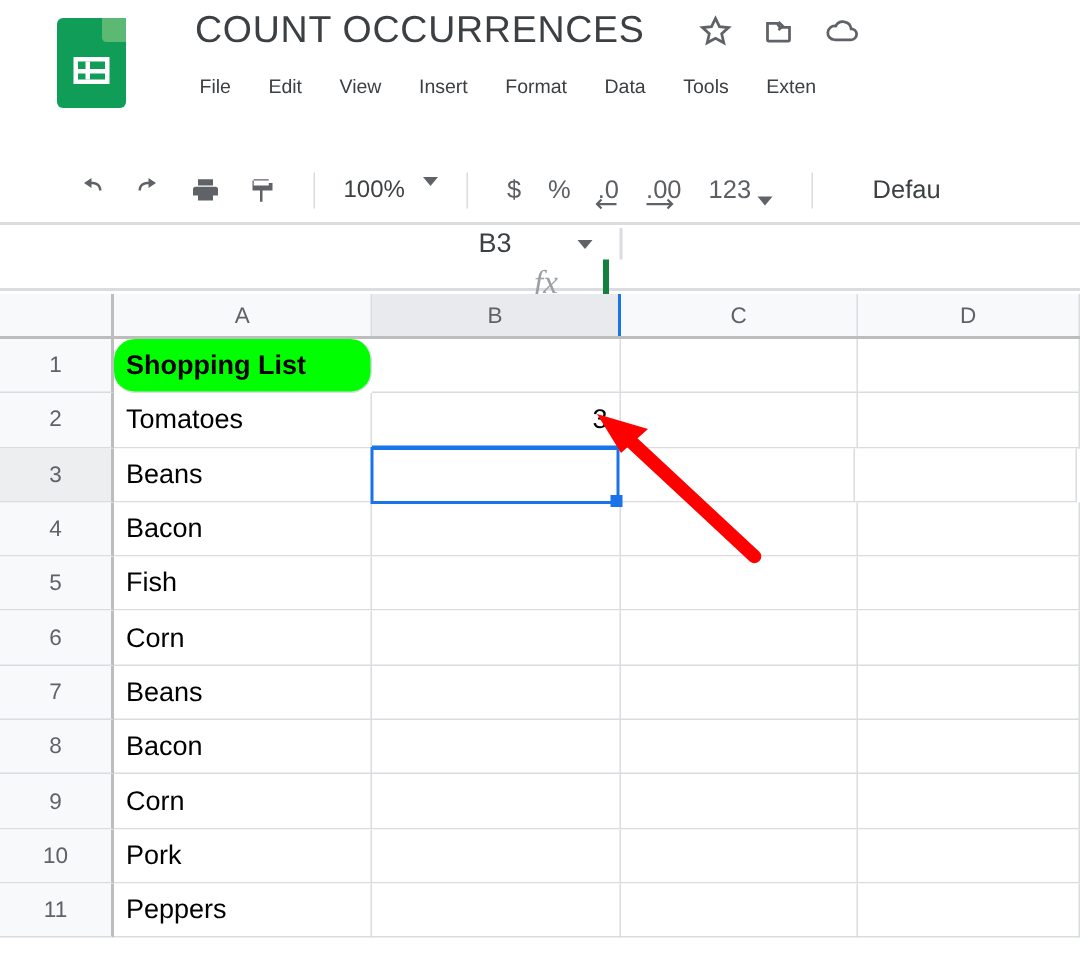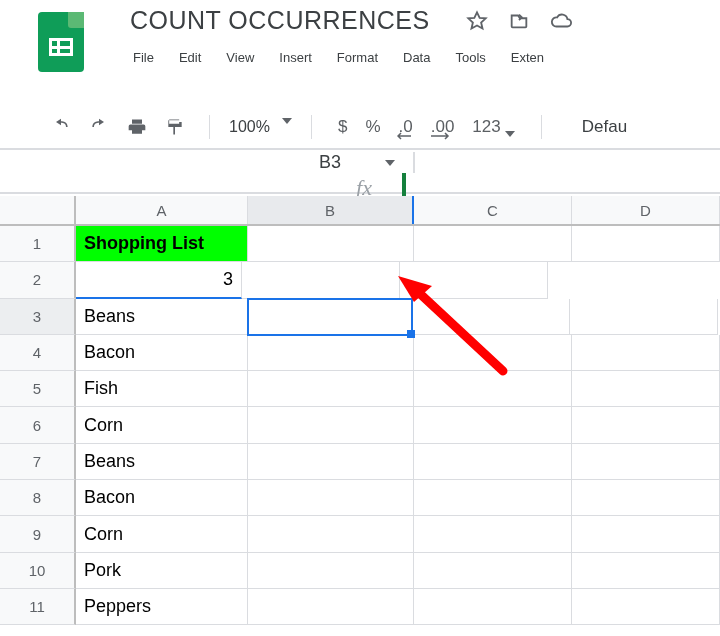--- a/index.html
+++ b/index.html
@@ -205,20 +205,21 @@
     background:#fff;
   }
   .cA { width:172px; }
   .cB { width:166px; justify-content:flex-end; }
   .cC { width:158px; }
   .cD { width:148px; }
 
   .hdr-cell {
     background: #00ff00;
     font-weight: bold;
+    border-radius: 14px;
   }
 
   
   .row2 .cB { border-bottom: 2px solid #1a73e8; }
   .row3 .rh { background:#eceef0; }
   .row3 .cB {
     border: 2px solid #1a73e8;
     margin: -1px;
     z-index: 3;
     background:#fff;
@@ -362,20 +363,21 @@
   <div class="rows">
     <div class="row row1">
       <div class="rh">1</div>
       <div class="cell cA hdr-cell">Shopping List</div>
       <div class="cell cB"></div>
       <div class="cell cC"></div>
       <div class="cell cD"></div>
     </div>
     <div class="row row2">
       <div class="rh">2</div>
+      <div class="cell cA">Tomatoes</div>
       <div class="cell cB">3</div>
       <div class="cell cC"></div>
       <div class="cell cD"></div>
     </div>
     <div class="row row3">
       <div class="rh">3</div>
       <div class="cell cA">Beans</div>
       <div class="cell cB"></div>
       <div class="cell cC"></div>
       <div class="cell cD"></div>

